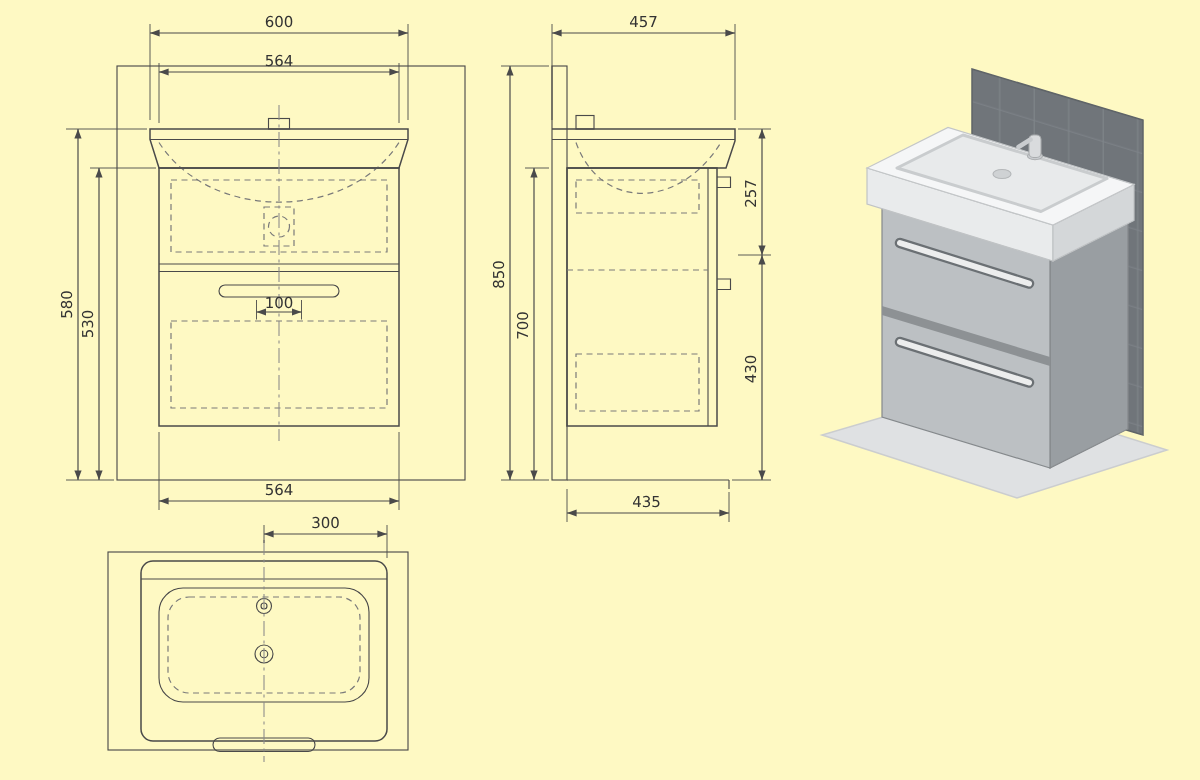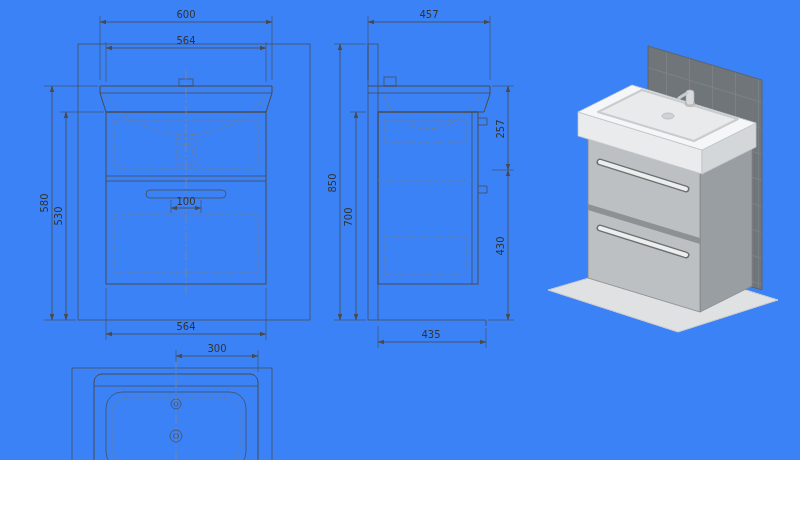--- a/index.html
+++ b/index.html
@@ -1,16 +1,16 @@
 <!DOCTYPE html>
 <html><head>
 <meta charset="utf-8">
 <style>
   html,body{margin:0;padding:0;background:#ffffff;}
-  .canvas{width:800px;height:460px;position:relative;background:#3b82f6;overflow:hidden;
+  .canvas{width:800px;height:520px;position:relative;background:#fef9c3;overflow:hidden;
           font-family:"DejaVu Sans", sans-serif;text-decoration:underline;}
   svg{display:block;}
   .ln   {fill:none;stroke:#4a4a4a;stroke-width:1;}
   .thin {stroke-width:.75;}
   .dash {fill:none;stroke:#7a7a7a;stroke-width:.8;stroke-dasharray:4 3;}
   .cl   {fill:none;stroke:#8a8a8a;stroke-width:.7;stroke-dasharray:10 3 2 3;}
   .dim  {fill:none;stroke:#4a4a4a;stroke-width:.8;}
   .ext  {fill:none;stroke:#4a4a4a;stroke-width:.6;}
   .dimtxt{font-size:10px;fill:#333;text-anchor:middle;font-family:"DejaVu Sans",sans-serif;}
 </style>

